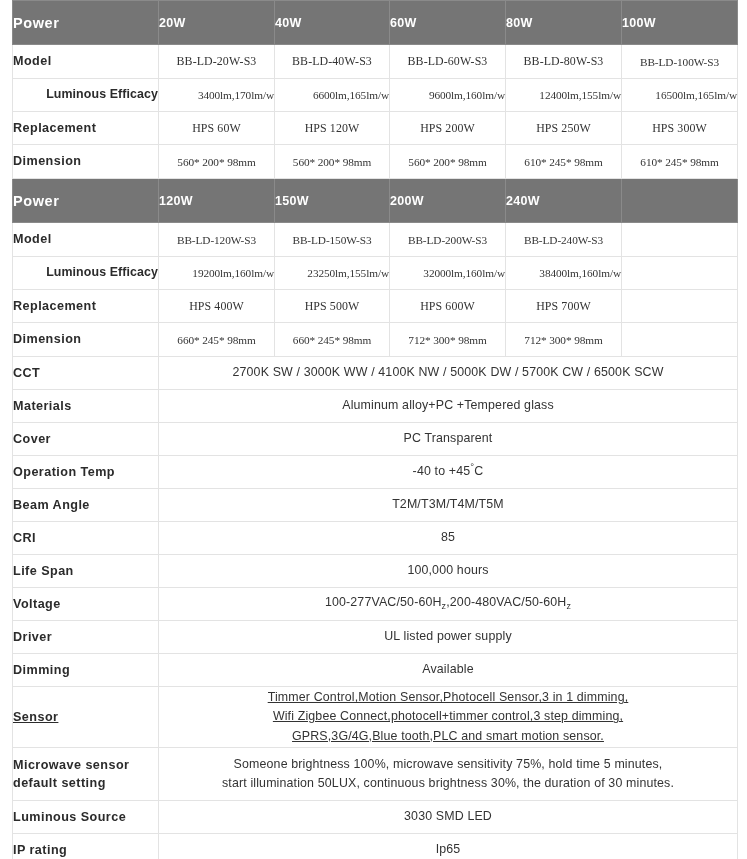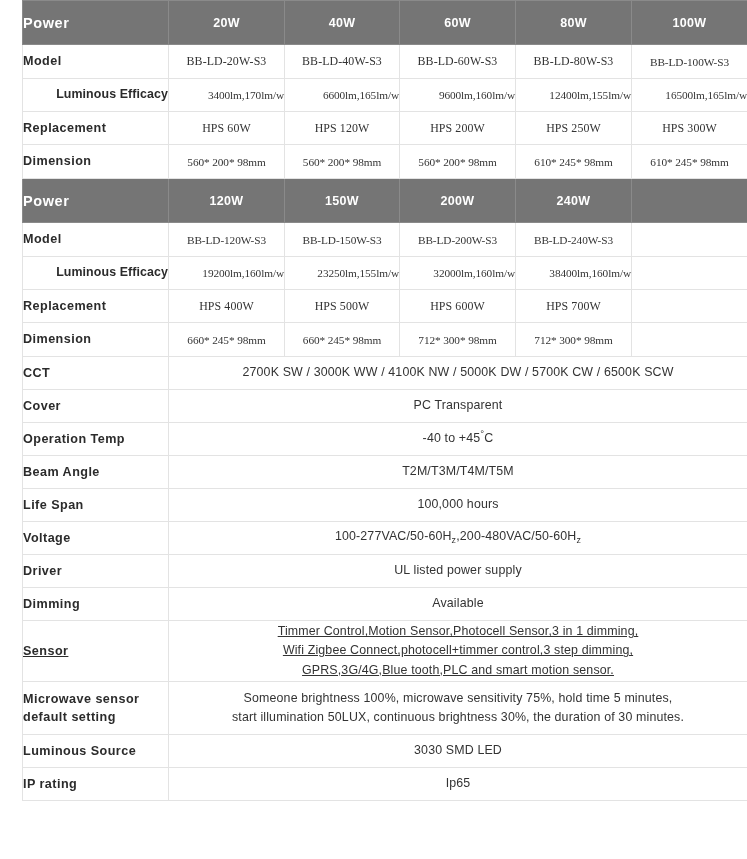--- a/index.html
+++ b/index.html
@@ -15,21 +15,21 @@
     color: #2b2b2b;
     overflow: hidden;
   }
 
   .sheet {
     position: relative;
     width: 747px;
     height: 859px;
     background: #ffffff;
     box-sizing: border-box;
-    padding-left: 22px;
+    padding-left: 12px;
   }
 
   table.spec {
     width: 725px;
     border-collapse: collapse;
     table-layout: fixed;
     border-spacing: 0;
   }
 
   table.spec col.c-label { width: 146px; }
@@ -55,21 +55,21 @@
     height: 43px;
     font-weight: bold;
   }
   .hdr-label {
     text-align: left;
     padding-left: 14px;
     font-size: 14.5px;
     letter-spacing: 0.6px;
   }
   .hdr-val {
-    text-align: center;
+    text-align: left;
     font-size: 12.5px;
     letter-spacing: 0.3px;
   }
   .hdr-empty {
     background: #757575 !important;
     border: 1px solid #8a8a8a !important;
   }
 
   
   .row-label {
@@ -227,36 +227,44 @@
         <td class="cell-val narrow">712* 300* 98mm</td>
         <td class="cell-val narrow">712* 300* 98mm</td>
         <td class="cell-val cell-blank"></td>
       </tr>
 
       <tr class="r-std">
         <td class="row-label">CCT</td>
         <td class="merged-val" colspan="5">2700K SW / 3000K WW / 4100K NW / 5000K DW / 5700K CW / 6500K SCW</td>
       </tr>
 
+      <tr class="r-std">
+        <td class="row-label">Materials</td>
+        <td class="merged-val" colspan="5">Aluminum alloy+PC +Tempered glass</td>
+      </tr>
 
       <tr class="r-std">
         <td class="row-label">Cover</td>
         <td class="merged-val" colspan="5">PC Transparent</td>
       </tr>
 
       <tr class="r-std">
         <td class="row-label">Operation Temp</td>
         <td class="merged-val" colspan="5">-40 to +45<span class="deg">°</span>C</td>
       </tr>
 
       <tr class="r-std">
         <td class="row-label">Beam Angle</td>
         <td class="merged-val" colspan="5">T2M/T3M/T4M/T5M</td>
       </tr>
 
+      <tr class="r-std">
+        <td class="row-label">CRI</td>
+        <td class="merged-val" colspan="5">85</td>
+      </tr>
 
       <tr class="r-std">
         <td class="row-label">Life Span</td>
         <td class="merged-val" colspan="5">100,000 hours</td>
       </tr>
 
       <tr class="r-std">
         <td class="row-label">Voltage</td>
         <td class="merged-val" colspan="5">
           <span id="voltage-slot">100-277VAC/50-60H<sub>z</sub>,200-480VAC/50-60H<sub>z</sub></span>

